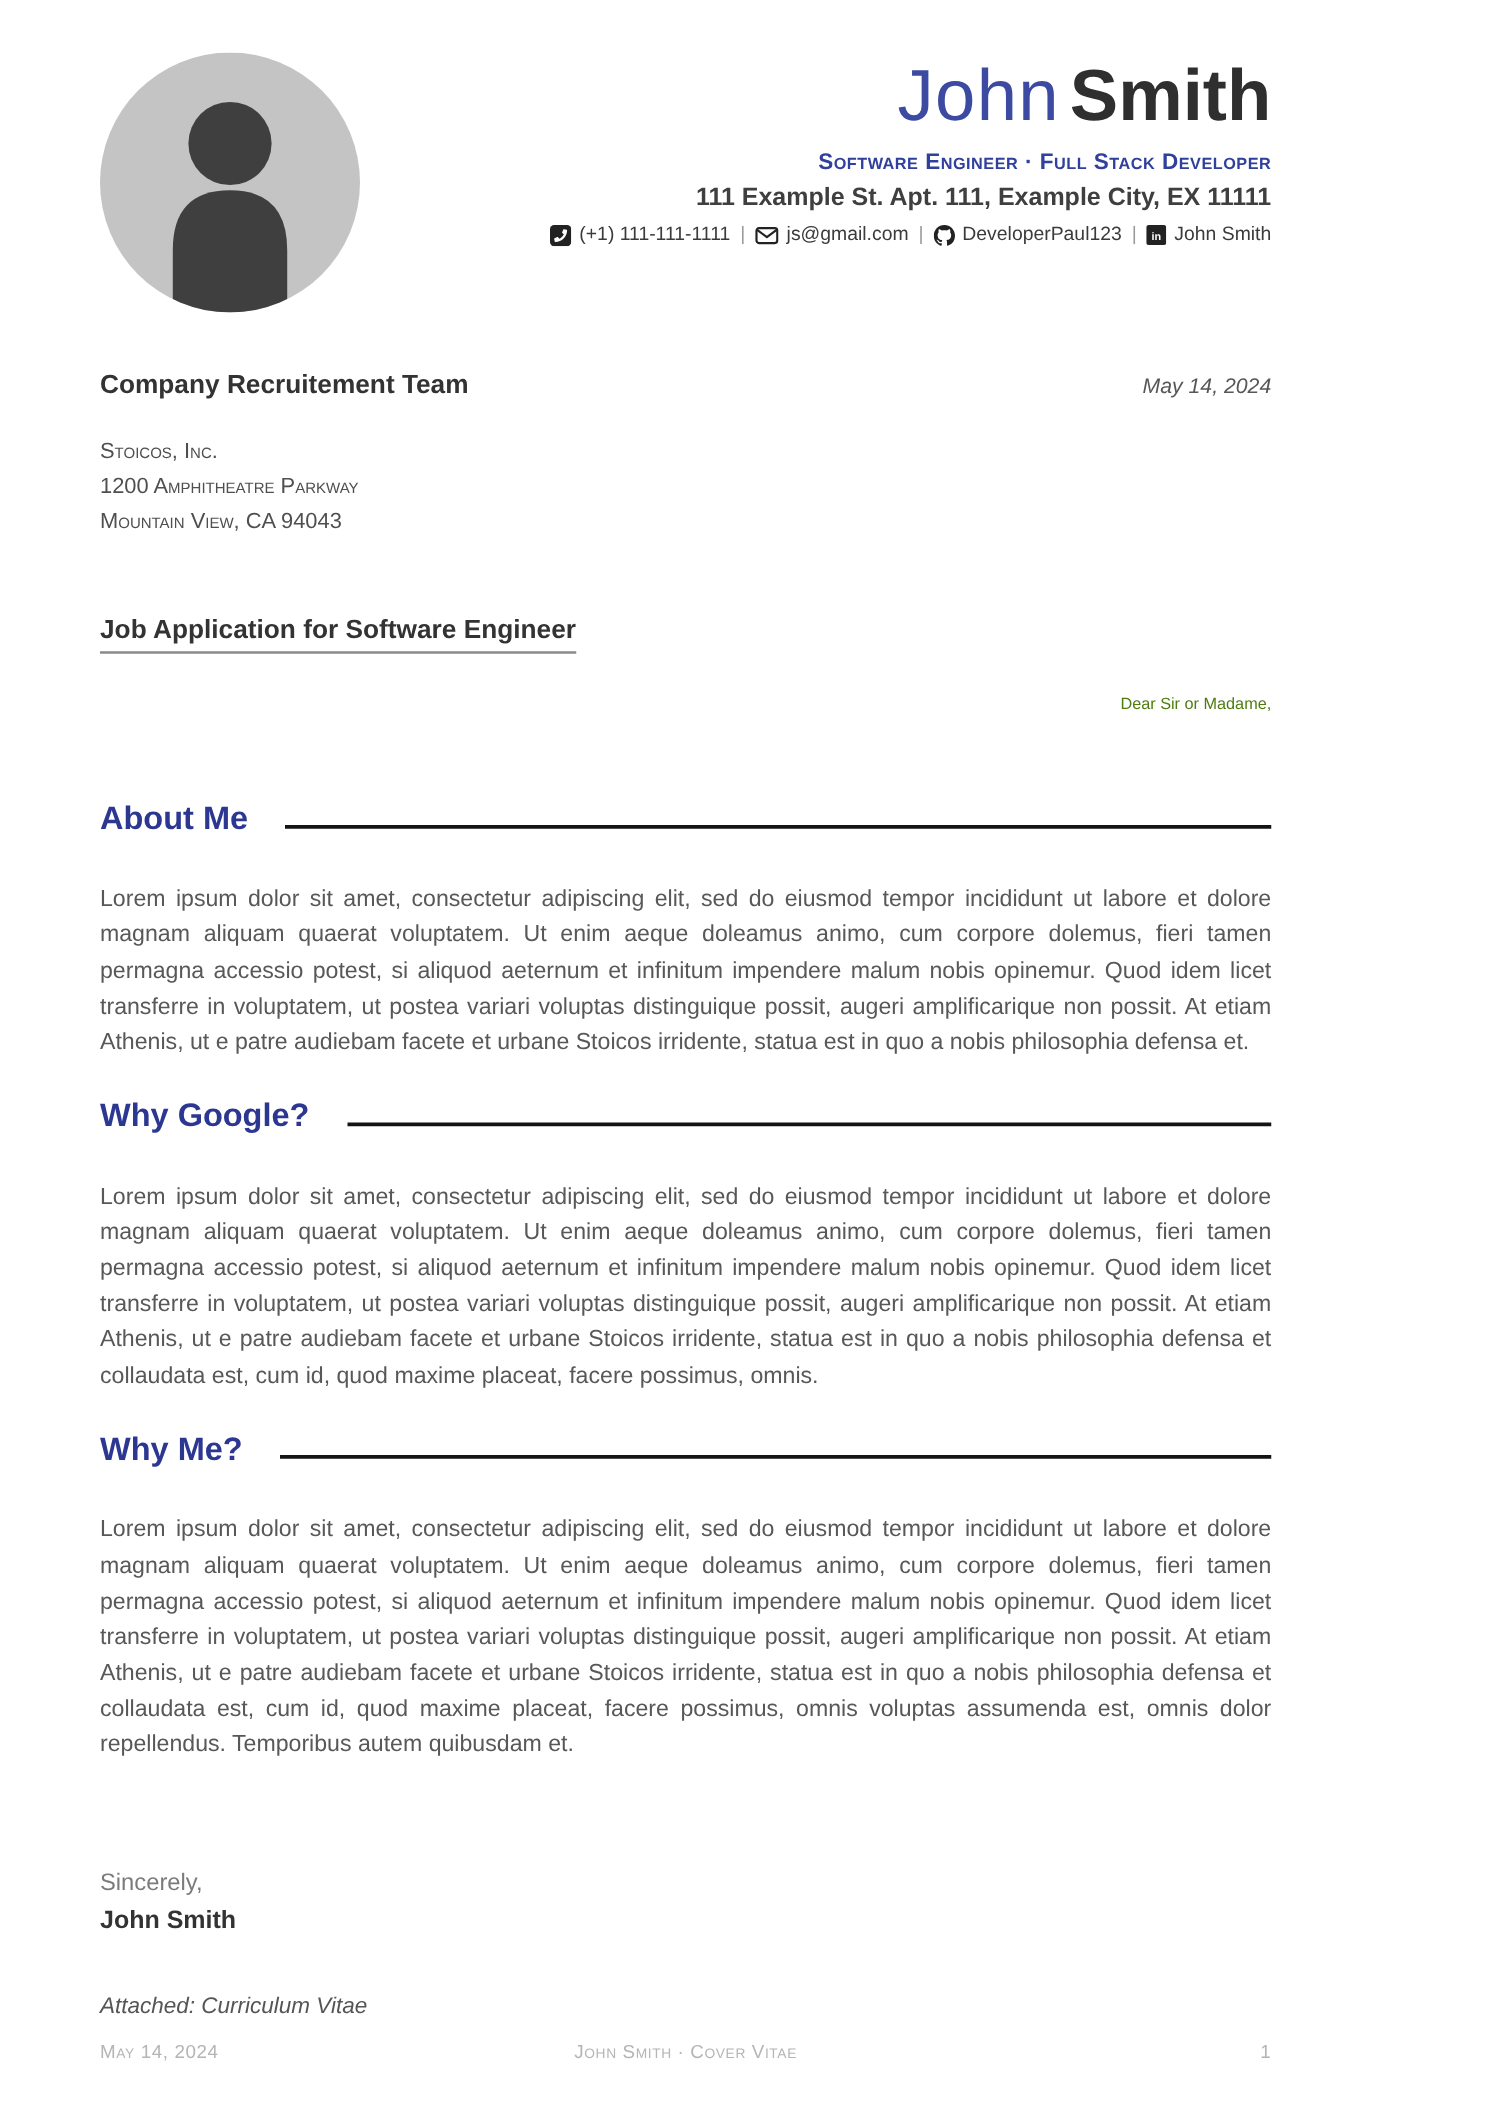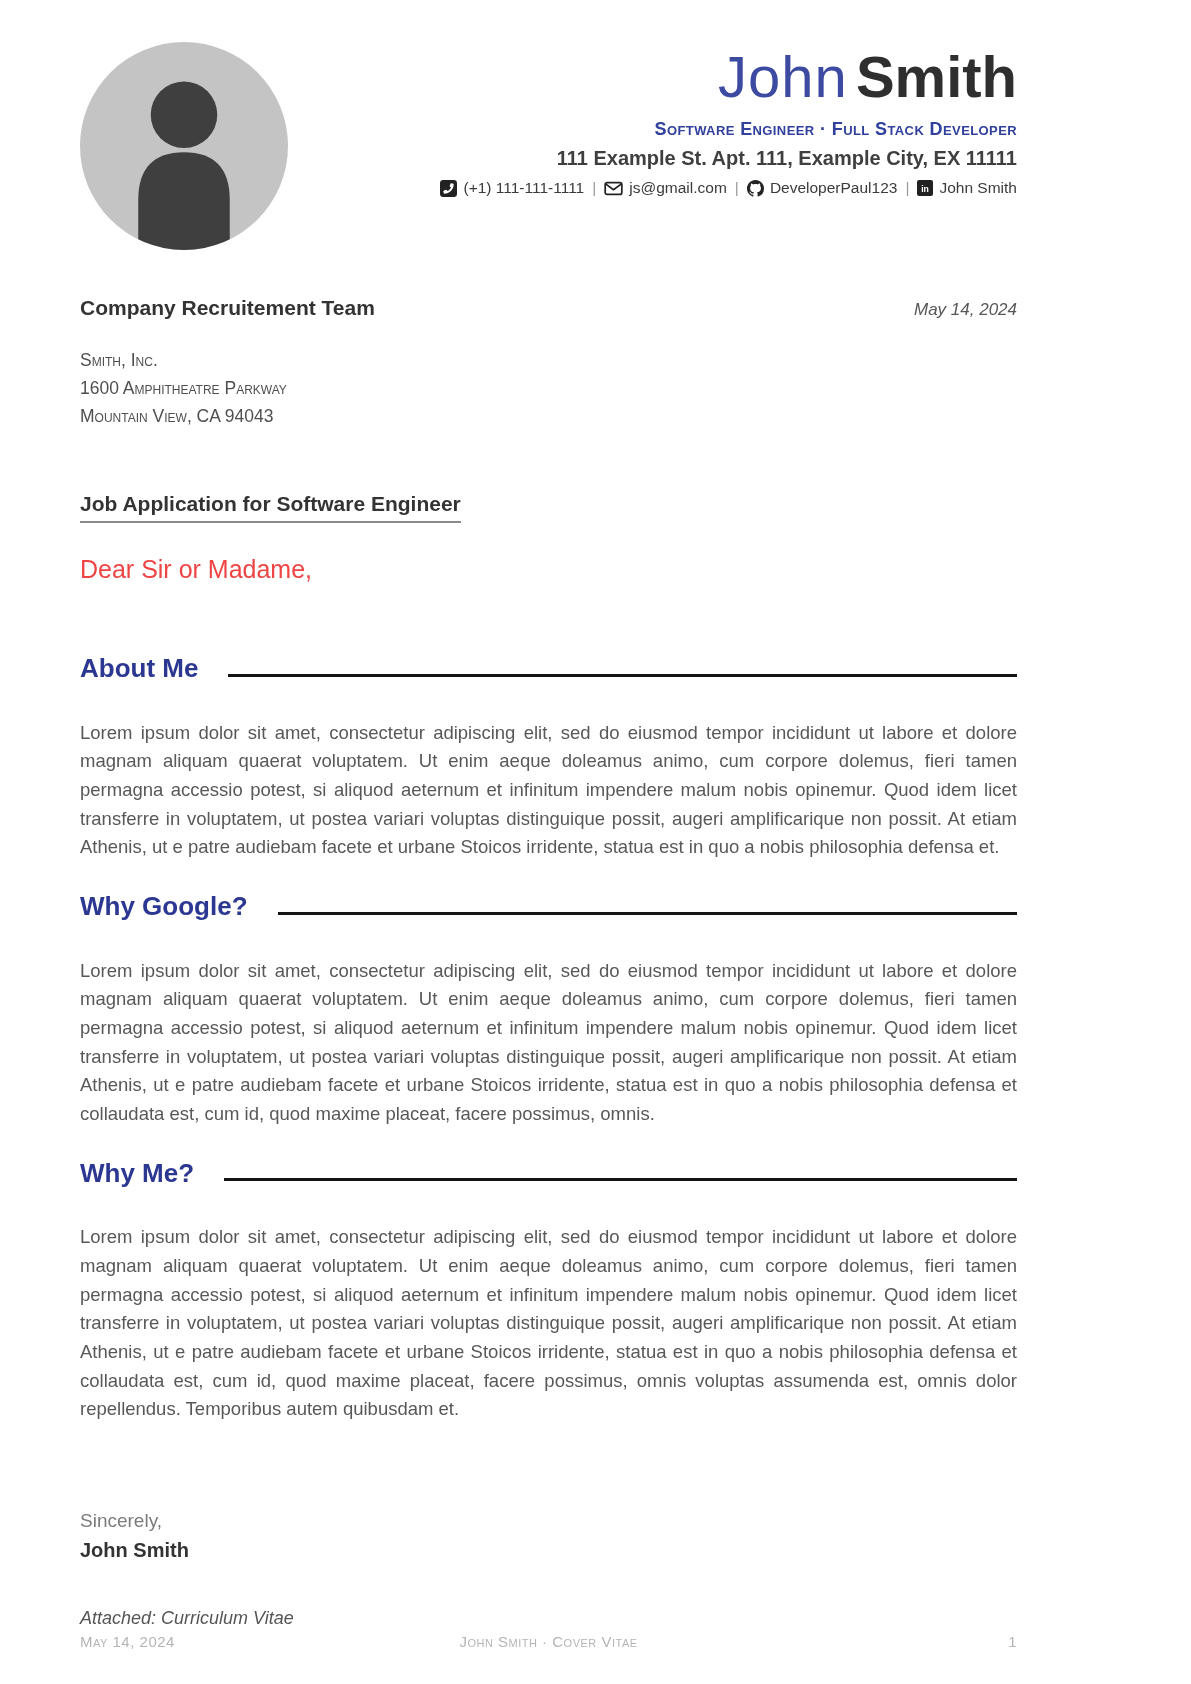--- a/index.html
+++ b/index.html
@@ -33,21 +33,21 @@
   .recipient-row { margin-top:46px; display:flex; justify-content:space-between; align-items:baseline; }
   .recipient-name { font-size:21px; font-weight:700; color:#333333; }
   .letter-date { font-size:17px; font-style:italic; color:#575757; }
   .company-block { margin-top:26px; font-variant:small-caps; color:#4f4f4f;
                    font-size:17.5px; line-height:28px; }
 
   
   .subject { margin-top:52px; }
   .subject span { display:inline-block; font-size:21px; font-weight:700; color:#333333;
                   border-bottom:2.5px solid #8a8a8a; padding-bottom:5px;margin-top:10px; }
-  .opening { margin-top:32px; font-size:25px; color:#ef4444; font-weight:300; }
+  .opening { margin-top:32px; font-size:13px; color:#4d7c0f; font-weight:300;text-align:right; }
 
   
   .section { margin-top:30px; }
   .section.first { margin-top:70px; }
   .section-header { display:flex; align-items:flex-end; gap:30px; }
   .section-title { font-size:26px; font-weight:700; color:#2c3792; line-height:1.1; white-space:nowrap; }
   .section-rule { flex:1; border-bottom:3px solid #141414; margin-bottom:6px; }
   .section-body { margin-top:36px; font-size:18.5px; line-height:1.55; color:#585858;
                   font-weight:300; text-align:justify; }
 
@@ -136,22 +136,22 @@
         </div>
       </div>
     </header>
 
     <div class="recipient-row">
       <div class="recipient-name">Company Recruitement Team</div>
       <div class="letter-date">May 14, 2024</div>
     </div>
 
     <div class="company-block">
-      <div>Smith, Inc.</div>
-      <div>1600 Amphitheatre Parkway</div>
+      <div>Stoicos, Inc.</div>
+      <div>1200 Amphitheatre Parkway</div>
       <div>Mountain View, CA 94043</div>
     </div>
 
     <div class="subject">
       <span>Job Application for Software Engineer</span>
     </div>
     <div class="opening">Dear Sir or Madame,</div>
 
     <section class="section first">
       <div class="section-header">

